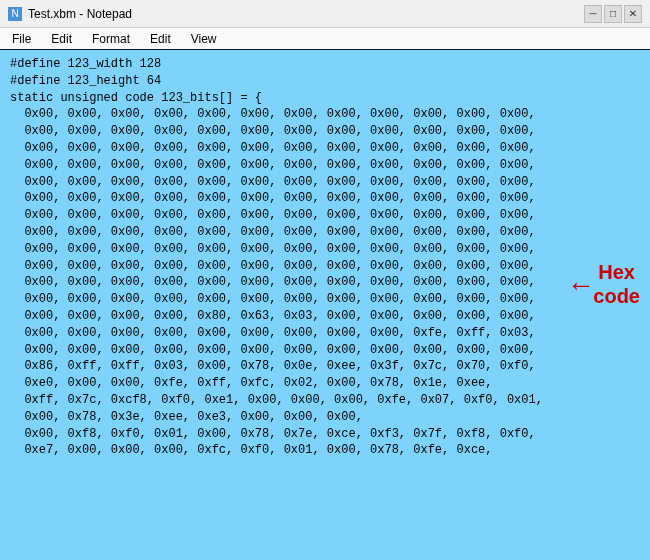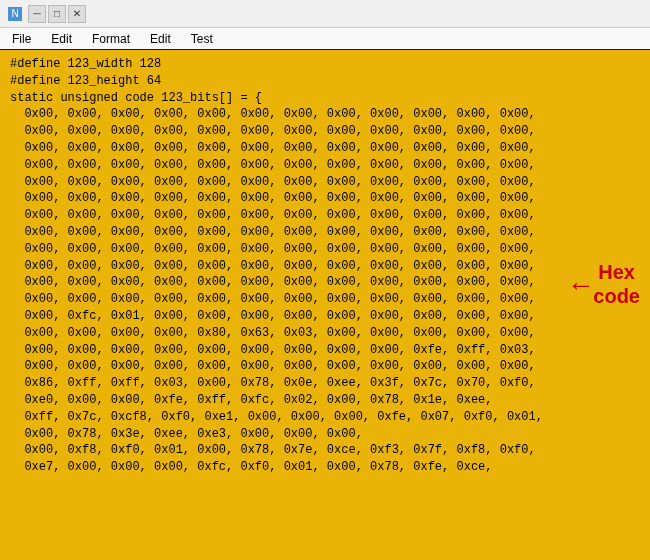--- a/index.html
+++ b/index.html
@@ -73,21 +73,21 @@
       cursor: pointer;
       color: #000;
     }
 
     
     .content {
       position: relative;
       padding: 6px 10px;
       height: calc(560px - 50px);
       overflow-y: auto;
-      background: #eab308;
+      background: #7dd3fc;
       line-height: 1.4;
     }
 
     .code-line {
       white-space: pre;
       color: #000;
       font-size: 12px;
     }
 
     
@@ -111,52 +111,52 @@
       color: #cc0000;
       font-size: 28px;
       line-height: 1;
     }
   </style>
 </head>
 <body>
 
 <div class="title-bar">
   <span class="title-bar-icon">N</span>
+  <span class="title-bar-text">Test.xbm - Notepad</span>
   <div class="title-bar-controls">
     <div class="title-bar-btn">─</div>
     <div class="title-bar-btn">□</div>
     <div class="title-bar-btn">✕</div>
   </div>
 </div>
 
 <div class="menu-bar">
   <span class="menu-item">File</span>
   <span class="menu-item">Edit</span>
   <span class="menu-item">Format</span>
   <span class="menu-item">Edit</span>
-  <span class="menu-item">Test</span>
+  <span class="menu-item">View</span>
 </div>
 
 <div class="content">
   <div class="code-line">#define 123_width 128</div>
   <div class="code-line">#define 123_height 64</div>
   <div class="code-line">static unsigned code 123_bits[] = {</div>
   <div class="code-line">  0x00, 0x00, 0x00, 0x00, 0x00, 0x00, 0x00, 0x00, 0x00, 0x00, 0x00, 0x00,</div>
   <div class="code-line">  0x00, 0x00, 0x00, 0x00, 0x00, 0x00, 0x00, 0x00, 0x00, 0x00, 0x00, 0x00,</div>
   <div class="code-line">  0x00, 0x00, 0x00, 0x00, 0x00, 0x00, 0x00, 0x00, 0x00, 0x00, 0x00, 0x00,</div>
   <div class="code-line">  0x00, 0x00, 0x00, 0x00, 0x00, 0x00, 0x00, 0x00, 0x00, 0x00, 0x00, 0x00,</div>
   <div class="code-line">  0x00, 0x00, 0x00, 0x00, 0x00, 0x00, 0x00, 0x00, 0x00, 0x00, 0x00, 0x00,</div>
   <div class="code-line">  0x00, 0x00, 0x00, 0x00, 0x00, 0x00, 0x00, 0x00, 0x00, 0x00, 0x00, 0x00,</div>
   <div class="code-line">  0x00, 0x00, 0x00, 0x00, 0x00, 0x00, 0x00, 0x00, 0x00, 0x00, 0x00, 0x00,</div>
   <div class="code-line">  0x00, 0x00, 0x00, 0x00, 0x00, 0x00, 0x00, 0x00, 0x00, 0x00, 0x00, 0x00,</div>
   <div class="code-line">  0x00, 0x00, 0x00, 0x00, 0x00, 0x00, 0x00, 0x00, 0x00, 0x00, 0x00, 0x00,</div>
   <div class="code-line">  0x00, 0x00, 0x00, 0x00, 0x00, 0x00, 0x00, 0x00, 0x00, 0x00, 0x00, 0x00,</div>
   <div class="code-line">  0x00, 0x00, 0x00, 0x00, 0x00, 0x00, 0x00, 0x00, 0x00, 0x00, 0x00, 0x00,</div>
   <div class="code-line">  0x00, 0x00, 0x00, 0x00, 0x00, 0x00, 0x00, 0x00, 0x00, 0x00, 0x00, 0x00,</div>
-  <div class="code-line">  0x00, 0xfc, 0x01, 0x00, 0x00, 0x00, 0x00, 0x00, 0x00, 0x00, 0x00, 0x00,</div>
   <div class="code-line">  0x00, 0x00, 0x00, 0x00, 0x80, 0x63, 0x03, 0x00, 0x00, 0x00, 0x00, 0x00,</div>
   <div class="code-line">  0x00, 0x00, 0x00, 0x00, 0x00, 0x00, 0x00, 0x00, 0x00, 0xfe, 0xff, 0x03,</div>
   <div class="code-line">  0x00, 0x00, 0x00, 0x00, 0x00, 0x00, 0x00, 0x00, 0x00, 0x00, 0x00, 0x00,</div>
   <div class="code-line">  0x86, 0xff, 0xff, 0x03, 0x00, 0x78, 0x0e, 0xee, 0x3f, 0x7c, 0x70, 0xf0,</div>
   <div class="code-line">  0xe0, 0x00, 0x00, 0xfe, 0xff, 0xfc, 0x02, 0x00, 0x78, 0x1e, 0xee,</div>
   <div class="code-line">  0xff, 0x7c, 0xcf8, 0xf0, 0xe1, 0x00, 0x00, 0x00, 0xfe, 0x07, 0xf0, 0x01,</div>
   <div class="code-line">  0x00, 0x78, 0x3e, 0xee, 0xe3, 0x00, 0x00, 0x00,</div>
   <div class="code-line">  0x00, 0xf8, 0xf0, 0x01, 0x00, 0x78, 0x7e, 0xce, 0xf3, 0x7f, 0xf8, 0xf0,</div>
   <div class="code-line">  0xe7, 0x00, 0x00, 0x00, 0xfc, 0xf0, 0x01, 0x00, 0x78, 0xfe, 0xce,</div>
 

